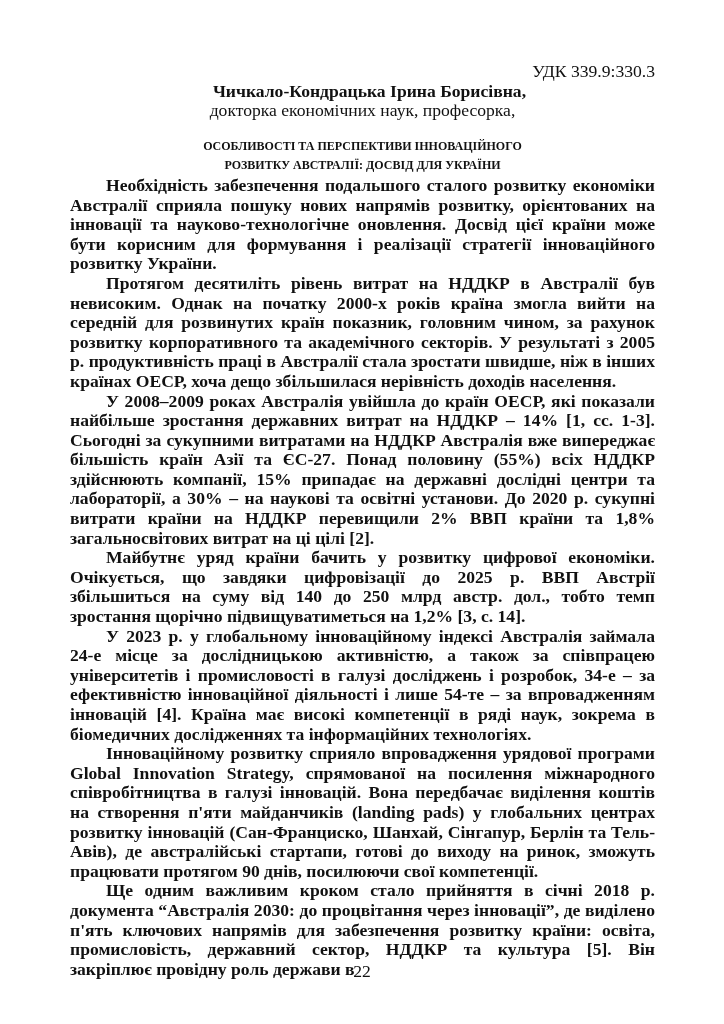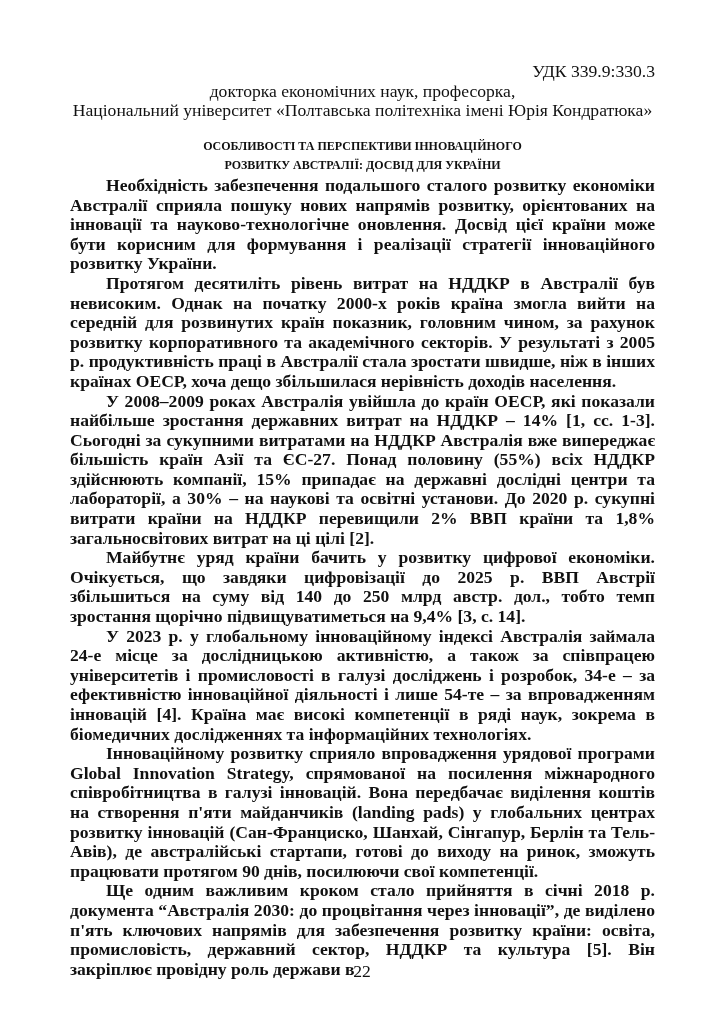--- a/index.html
+++ b/index.html
@@ -66,33 +66,33 @@
     padding-left: 0;
   }
 </style>
 </head>
 <body>
 
 <div class="page">
   <p class="udc">УДК 339.9:330.3</p>
 
   <div class="author-block">
+    <span class="author-name">Чичкало-Кондрацька Ірина Борисівна,</span>
     <span class="author-line">докторка економічних наук, професорка,</span>
-    <span class="author-line">Національний університет «Полтавська політехніка імені Юрія Кондратюка»</span>
   </div>
 
   <h1 class="title">
     <span>ОСОБЛИВОСТІ ТА ПЕРСПЕКТИВИ ІННОВАЦІЙНОГО</span>
     <span>РОЗВИТКУ АВСТРАЛІЇ: ДОСВІД ДЛЯ УКРАЇНИ</span>
   </h1>
 
   <div class="body">
     <p class="para">Необхідність забезпечення подальшого сталого розвитку економіки Австралії сприяла пошуку нових напрямів розвитку, орієнтованих на інновації та науково-технологічне оновлення. Досвід цієї країни може бути корисним для формування і реалізації стратегії інноваційного розвитку України.</p>
     <p class="para">Протягом десятиліть рівень витрат на НДДКР в Австралії був невисоким. Однак на початку 2000-х років країна змогла вийти на середній для розвинутих країн показник, головним чином, за рахунок розвитку корпоративного та академічного секторів. У результаті з 2005 р. продуктивність праці в Австралії стала зростати швидше, ніж в інших країнах ОЕСР, хоча дещо збільшилася нерівність доходів населення.</p>
     <p class="para">У 2008–2009 роках Австралія увійшла до країн ОЕСР, які показали найбільше зростання державних витрат на НДДКР – 14% [1, сс. 1-3]. Сьогодні за сукупними витратами на НДДКР Австралія вже випереджає більшість країн Азії та ЄС-27. Понад половину (55%) всіх НДДКР здійснюють компанії, 15% припадає на державні дослідні центри та лабораторії, а 30% – на наукові та освітні установи. До 2020 р. сукупні витрати країни на НДДКР перевищили 2% ВВП країни та 1,8% загальносвітових витрат на ці цілі [2].</p>
-    <p class="para">Майбутнє уряд країни бачить у розвитку цифрової економіки. Очікується, що завдяки цифровізації до 2025 р. ВВП Австрії збільшиться на суму від 140 до 250 млрд австр. дол., тобто темп зростання щорічно підвищуватиметься на 9,4% [3, с. 14].</p>
+    <p class="para">Майбутнє уряд країни бачить у розвитку цифрової економіки. Очікується, що завдяки цифровізації до 2025 р. ВВП Австрії збільшиться на суму від 140 до 250 млрд австр. дол., тобто темп зростання щорічно підвищуватиметься на 1,2% [3, с. 14].</p>
     <p class="para">У 2023 р. у глобальному інноваційному індексі Австралія займала 24-е місце за дослідницькою активністю, а також за співпрацею університетів і промисловості в галузі досліджень і розробок, 34-е – за ефективністю інноваційної діяльності і лише 54-те – за впровадженням інновацій [4]. Країна має високі компетенції в ряді наук, зокрема в біомедичних дослідженнях та інформаційних технологіях.</p>
     <p class="para">Інноваційному розвитку сприяло впровадження урядової програми Global Innovation Strategy, спрямованої на посилення міжнародного співробітництва в галузі інновацій. Вона передбачає виділення коштів на створення п'яти майданчиків (landing pads) у глобальних центрах розвитку інновацій (Сан-Франциско, Шанхай, Сінгапур, Берлін та Тель-Авів), де австралійські стартапи, готові до виходу на ринок, зможуть працювати протягом 90 днів, посилюючи свої компетенції.</p>
     <p class="para">Ще одним важливим кроком стало прийняття в січні 2018 р. документа “Австралія 2030: до процвітання через інновації”, де виділено п'ять ключових напрямів для забезпечення розвитку країни: освіта, промисловість, державний сектор, НДДКР та культура [5]. Він закріплює провідну роль держави в</p>
   </div>
 </div>
 
 <div class="page-number">22</div>
 
 </body></html>

